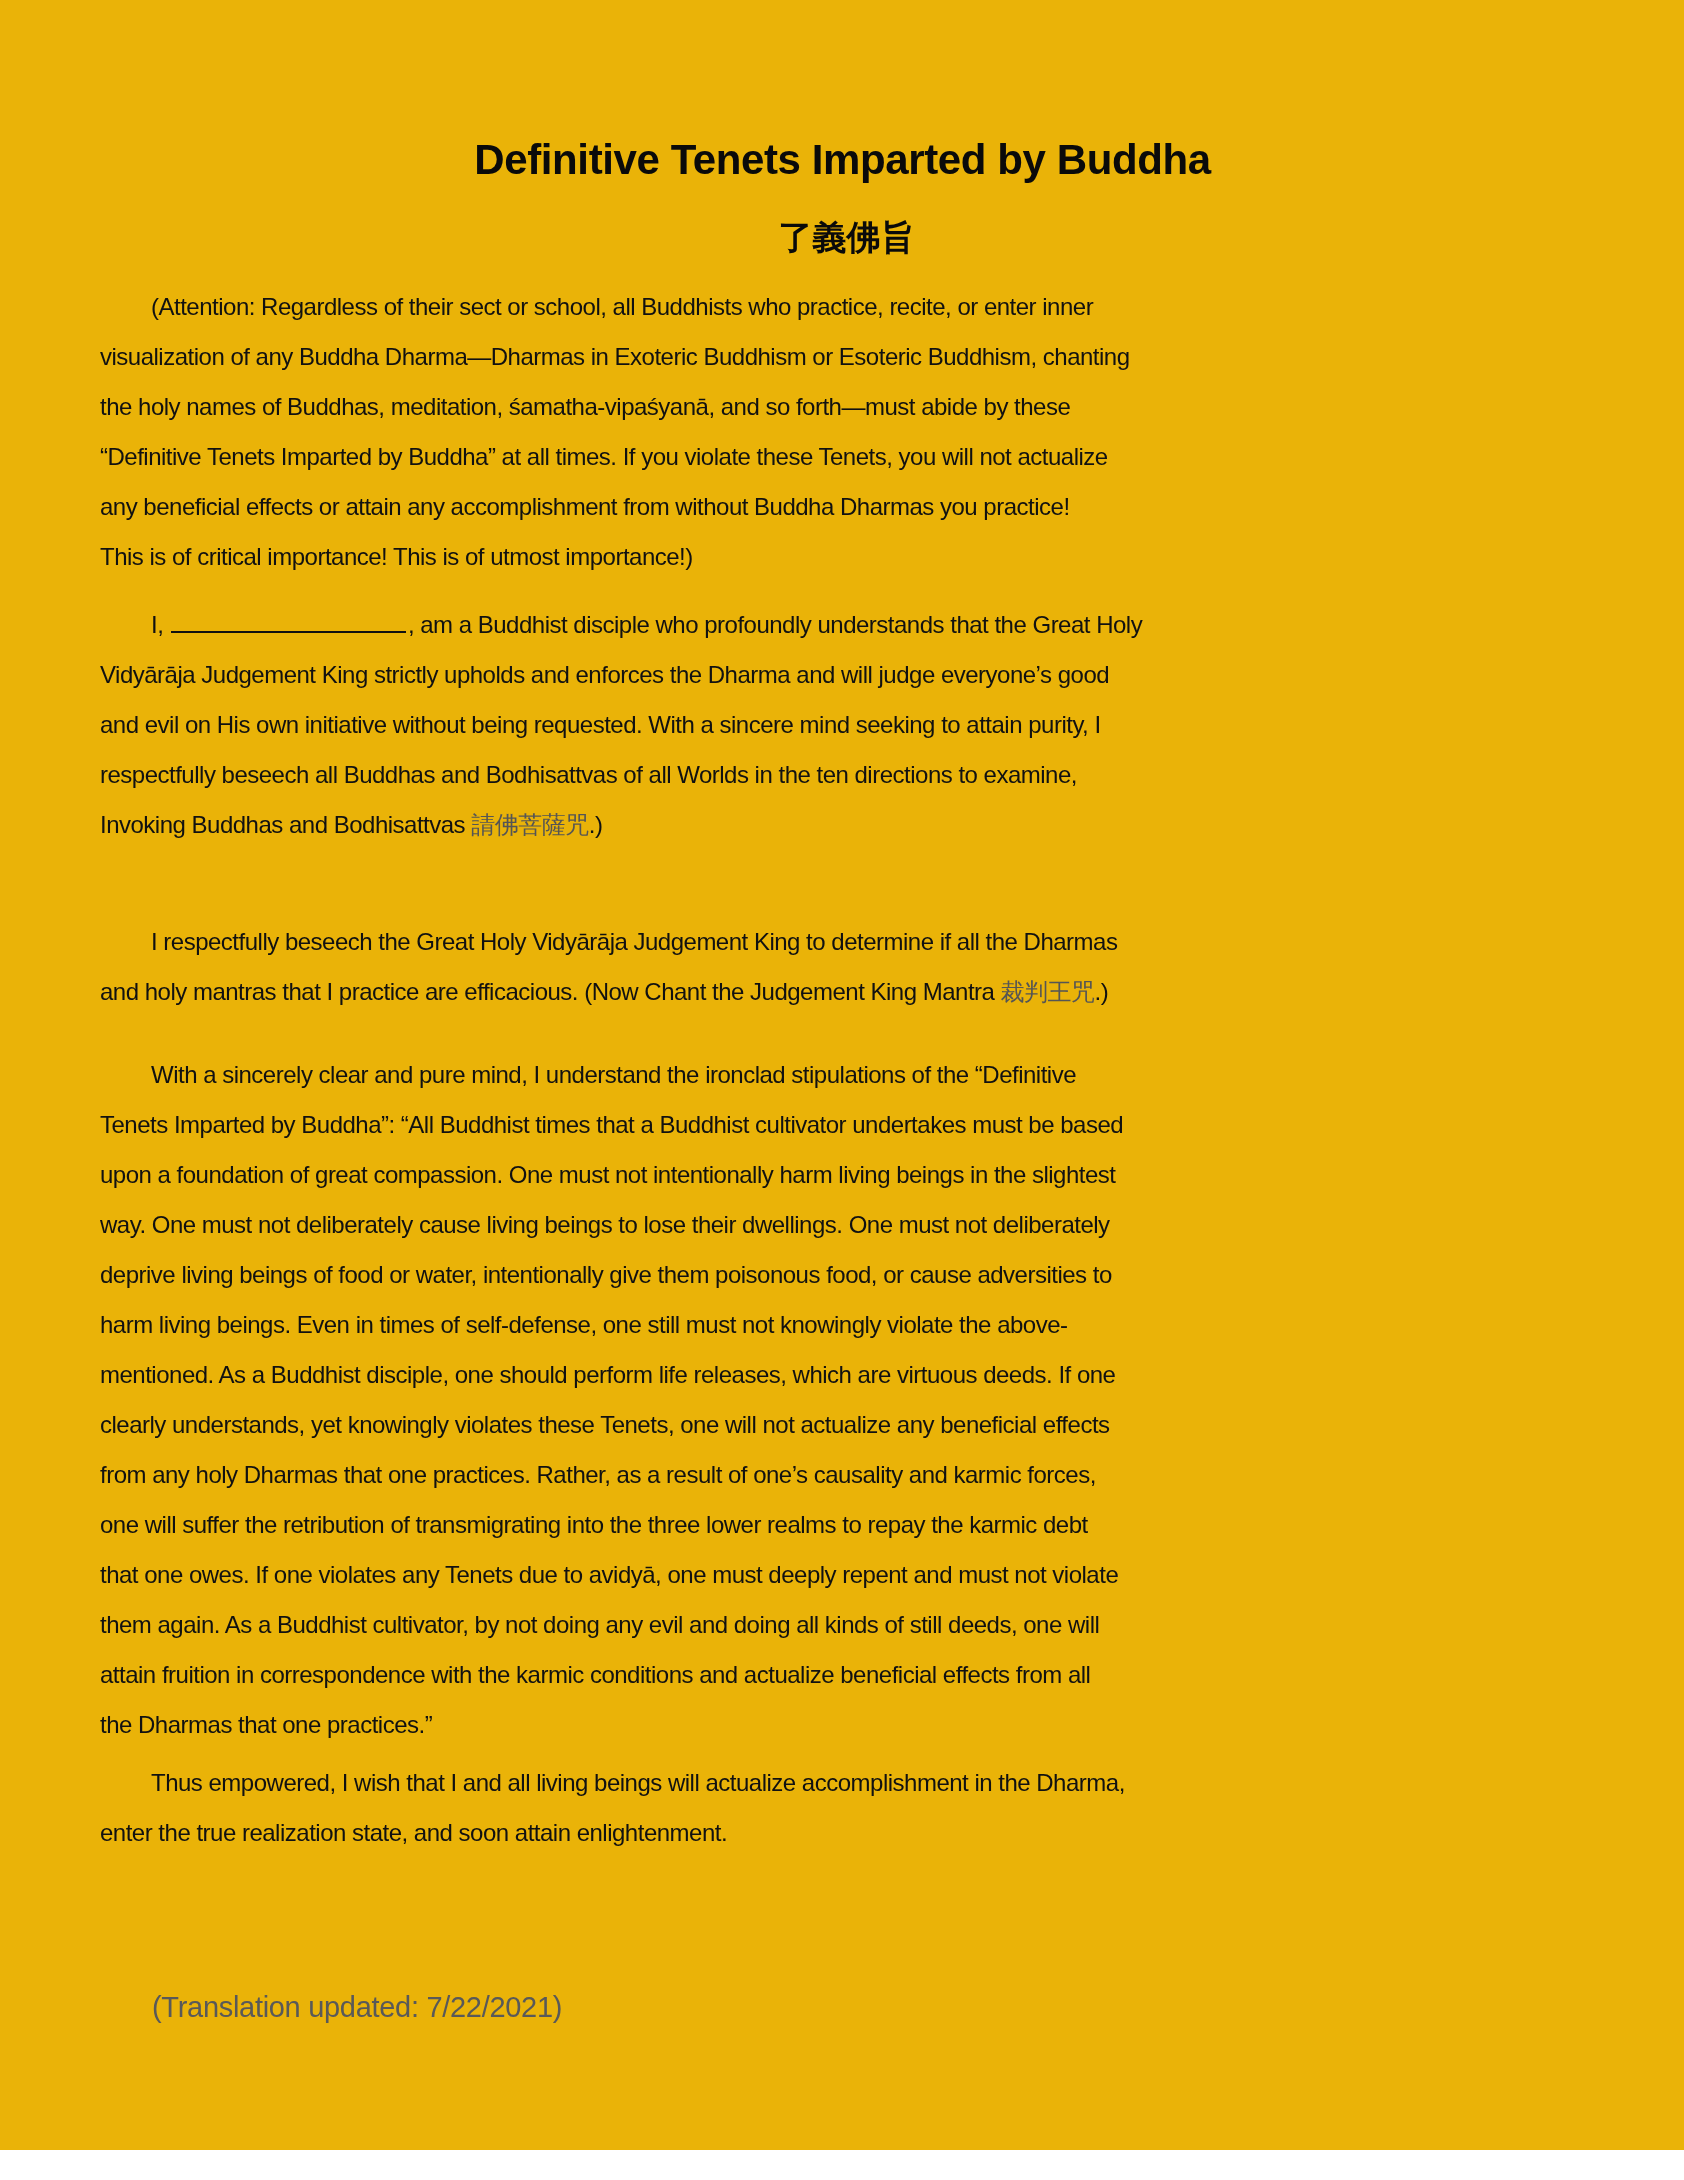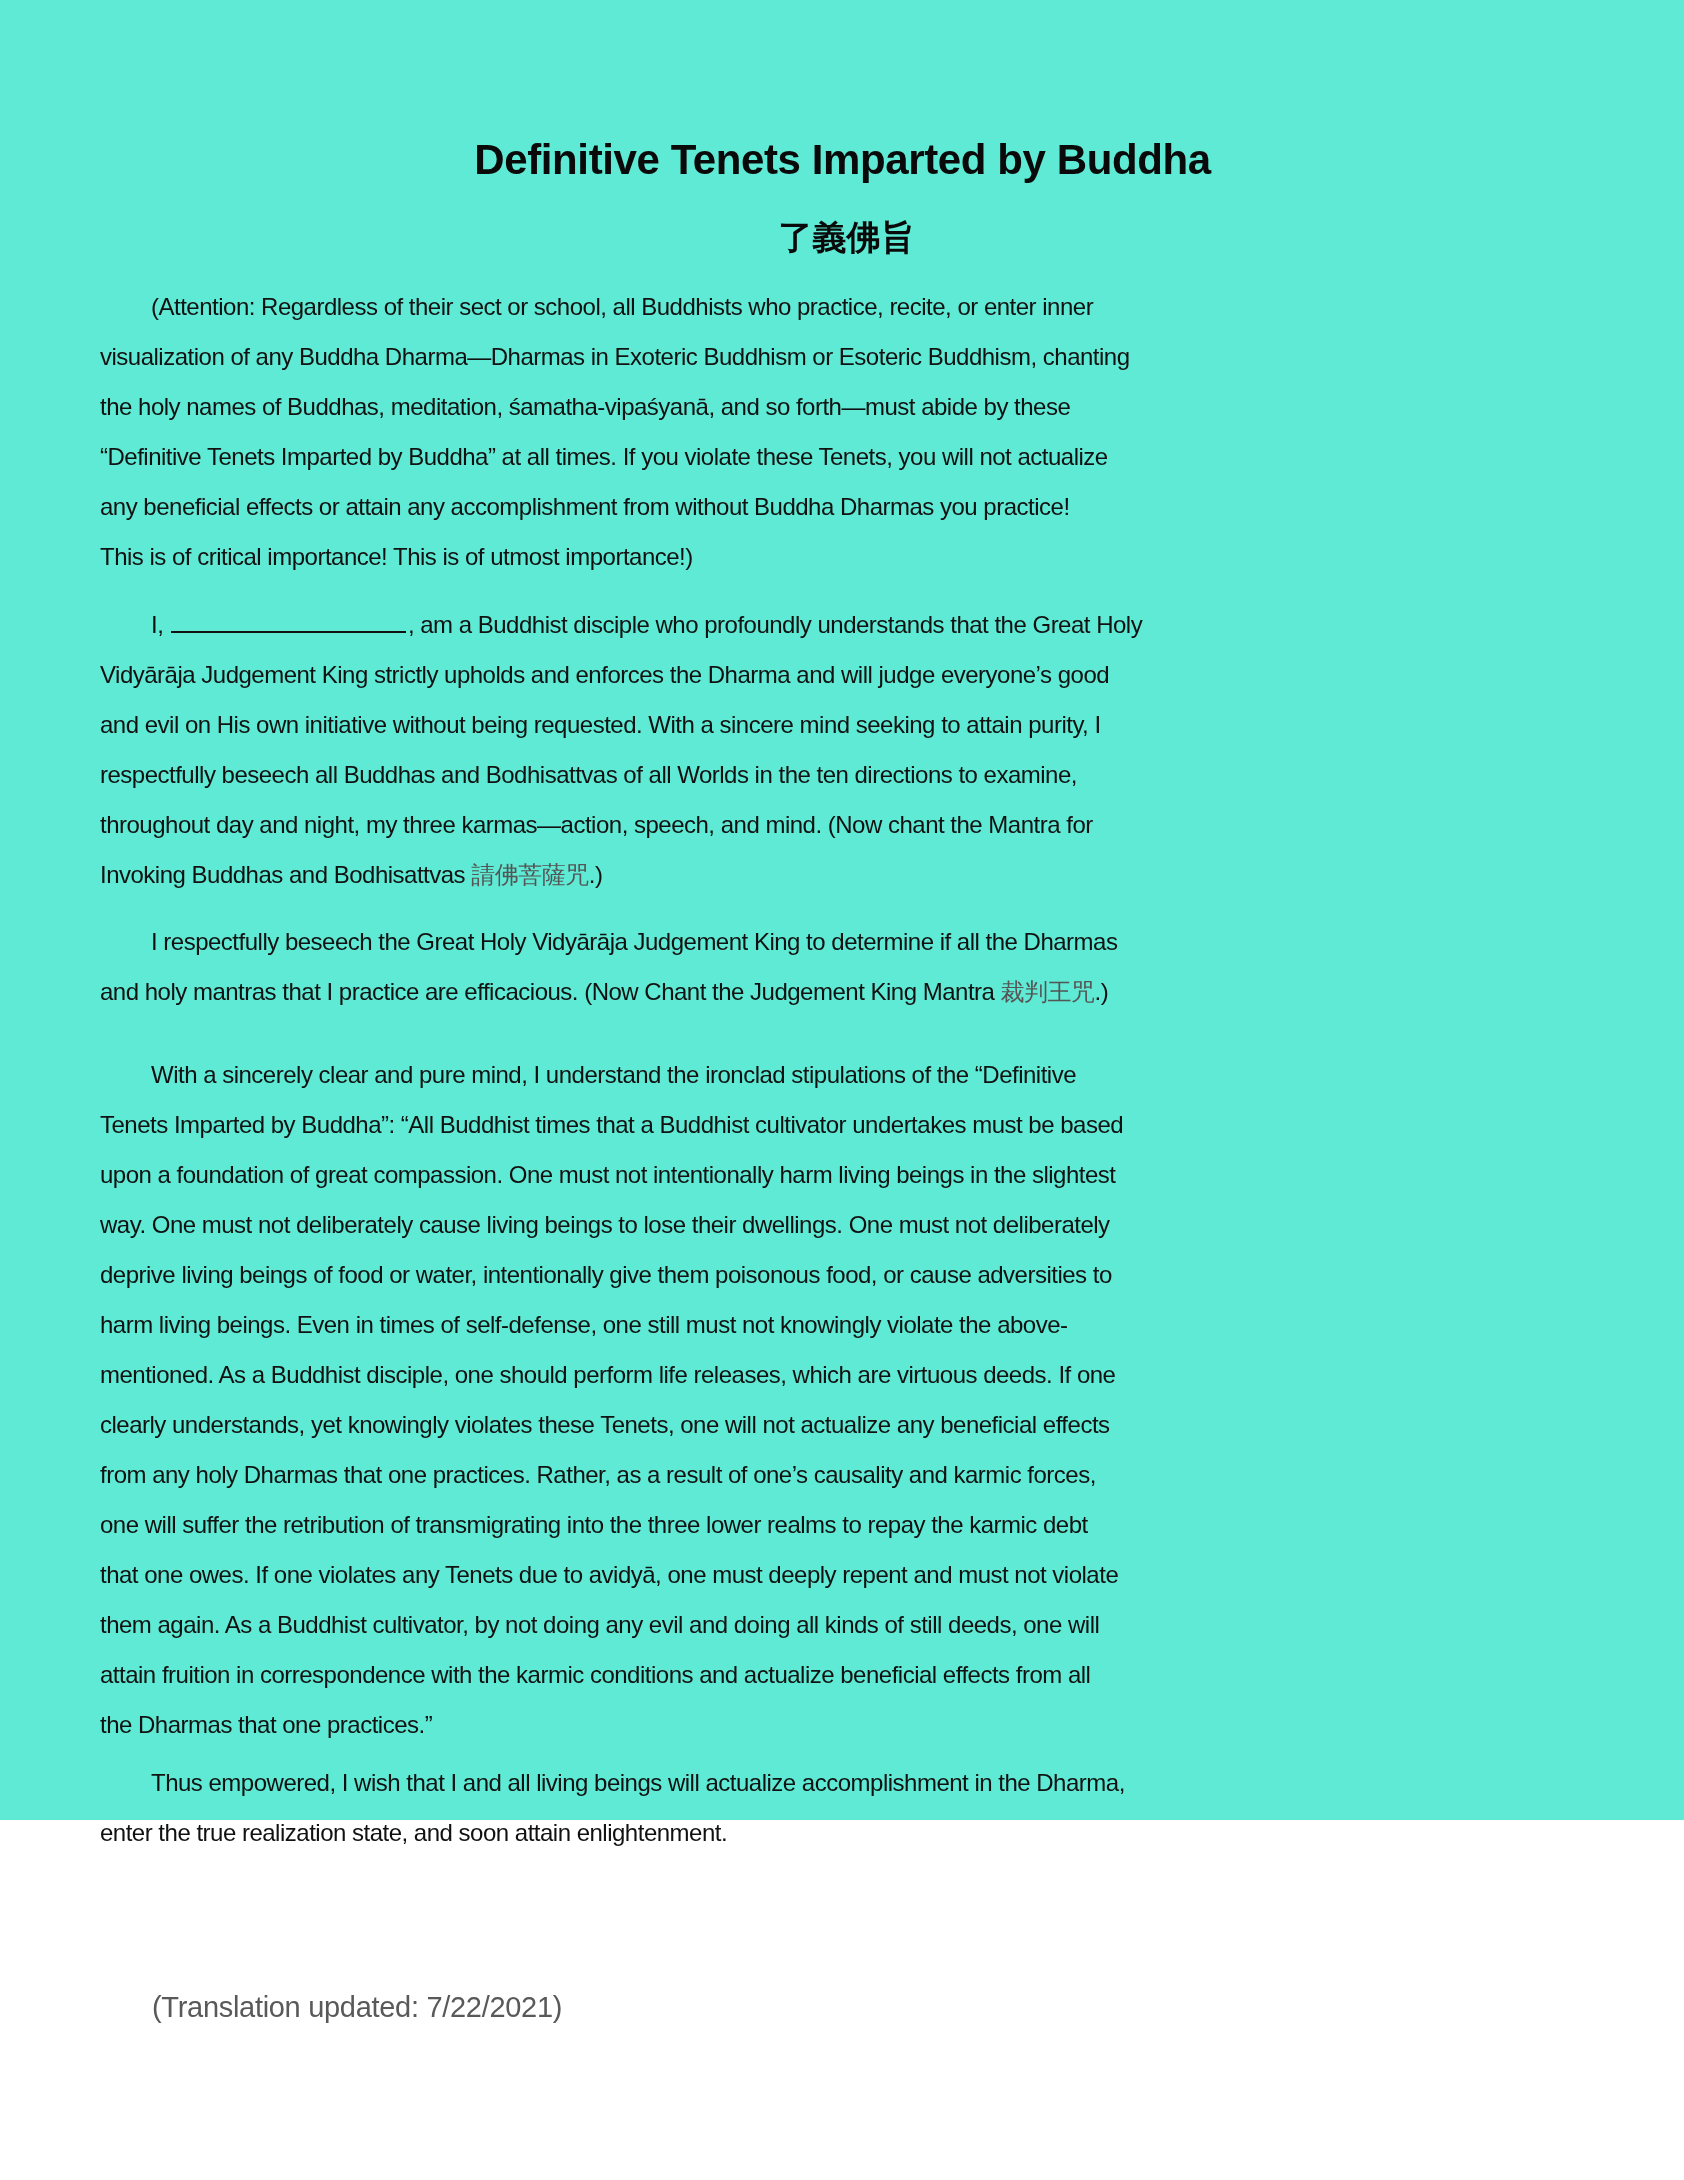--- a/index.html
+++ b/index.html
@@ -12,22 +12,22 @@
     height: 2181px;
     position: relative;
     overflow: hidden;
     font-family: "Liberation Sans", "DejaVu Sans", sans-serif;
     color: #111111;
   }
   .page {
     position: absolute;
     left: 0; top: 0;
     width: 1685px;
-    height: 1820px;
-    background: #5eead4;
+    height: 2150px;
+    background: #eab308;
   }
   .title {
     position: absolute;
     left: 0;
     width: 1685px;
     top: 136px;
     text-align: center;
     font-weight: bold;
     font-size: 42px;
     letter-spacing: -0.4px;
@@ -104,21 +104,20 @@
   </div>
 
   <div class="para" style="top:600px;">
     <span class="line indent">
       <span>I,</span>
       <span class="blank"></span><span>, am a Buddhist disciple who profoundly understands that the Great Holy</span>
     </span>
     <span class="line">Vidyārāja Judgement King strictly upholds and enforces the Dharma and will judge everyone’s good</span>
     <span class="line">and evil on His own initiative without being requested. With a sincere mind seeking to attain purity, I</span>
     <span class="line">respectfully beseech all Buddhas and Bodhisattvas of all Worlds in the ten directions to examine,</span>
-    <span class="line">throughout day and night, my three karmas—action, speech, and mind. (Now chant the Mantra for</span>
     <span class="line"><span>Invoking Buddhas and Bodhisattvas </span><span class="cjk">請佛菩薩咒</span><span>.)</span></span>
   </div>
 
   <div class="para" style="top:917px;">
     <span class="line indent">I respectfully beseech the Great Holy Vidyārāja Judgement King to determine if all the Dharmas</span>
     <span class="line"><span>and holy mantras that I practice are efficacious. (Now Chant the Judgement King Mantra </span><span class="cjk">裁判王咒</span><span>.)</span></span>
   </div>
 
   <div class="para" style="top:1050px;">
     <span class="line indent">With a sincerely clear and pure mind, I understand the ironclad stipulations of the “Definitive</span>

